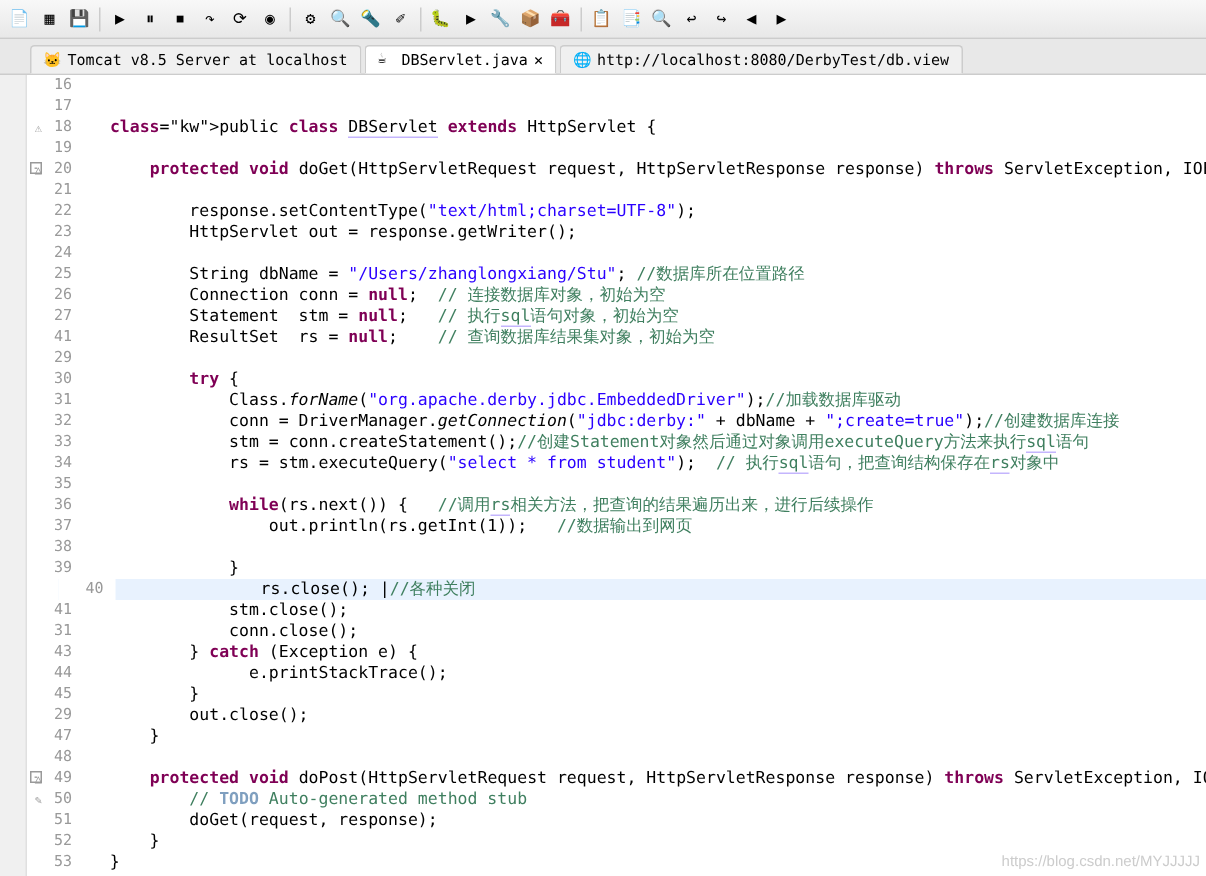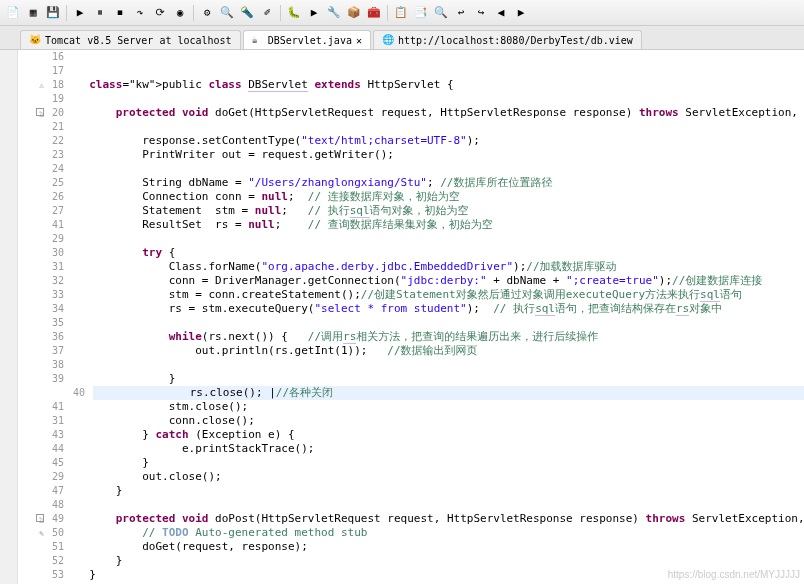--- a/index.html
+++ b/index.html
@@ -4,34 +4,34 @@
 <style>
 * { margin:0; padding:0; box-sizing:border-box; }
 body { font-family:Monaco,Menlo,monospace; font-size:11px; background:#f5f5f5; overflow:hidden; width:804px; height:584px; }
 .toolbar { height:26px; background:linear-gradient(#f8f8f8,#e8e8e8); border-bottom:1px solid #ccc; display:flex; align-items:center; padding:0 4px; gap:2px; }
 .toolbar .tb-icon { width:18px; height:18px; display:flex; align-items:center; justify-content:center; font-size:11px; cursor:pointer; }
 .toolbar .sep { width:1px; height:16px; background:#ccc; margin:0 2px; }
 .tabs { height:24px; background:#e8e8e8; border-bottom:1px solid #ccc; display:flex; align-items:flex-end; padding-left:20px; }
 .tab { padding:3px 8px; border:1px solid #ccc; border-bottom:none; background:#f0f0f0; display:flex; align-items:center; gap:4px; font-size:10px; margin-right:2px; border-radius:3px 3px 0 0; }
 .tab.active { background:#fff; }
 .tab-icon { width:12px; height:12px; display:inline-block; }
-.editor-area { display:flex; height:534px; background:#fff;gap:16px; }
+.editor-area { display:flex; height:534px; background:#fff; }
 .left-gutter { width:18px; background:#f0f0f0; border-right:1px solid #e0e0e0; }
 .code-container { flex:1; overflow:auto; background:#fff; position:relative; }
 .code-line { display:flex; height:14px; line-height:14px; white-space:pre; }
 .code-line.hl { background:#e8f2fe;margin-left:21px; }
 .ln-gutter { width:38px; text-align:right; padding-right:8px; color:#999; background:#fff; font-size:10px; flex-shrink:0; position:relative; }
 .ln-gutter .fold { position:absolute; left:2px; top:2px; width:8px; height:8px; border:1px solid #999; font-size:7px; line-height:7px; text-align:center; color:#666; }
 .ln-gutter .marker { position:absolute; left:0; top:1px; width:10px; height:10px; }
 .code { padding-left:4px; font-size:11px; }
 .kw { color:#7f0055; font-weight:bold; }
 .str { color:#2a00ff; }
 .cm { color:#3f7f5f; }
 .ty { color:#000; }
-.mth { }
+.mth { font-style:italic; }
 .todo { color:#7f9fbf; font-weight:bold; }
 .underline { border-bottom:1px solid #c4b5fd; }
 .watermark { position:absolute; bottom:4px; right:4px; color:#ccc; font-size:10px; font-family:Arial,sans-serif; }
 </style>
 </head>
 <body>
 
 <div class="toolbar">
     <span class="tb-icon">📄</span>
     <span class="tb-icon">▦</span>
@@ -82,21 +82,21 @@
   <div class="left-gutter"></div>
   <div class="code-container">
     <div class="code-lines">
         <div class="code-line"><div class="ln-gutter">16</div><div class="code"></div></div>
         <div class="code-line"><div class="ln-gutter">17</div><div class="code"></div></div>
         <div class="code-line"><div class="ln-gutter">18<span class="marker" style="font-size: 8px;">⚠</span></div><div class="code">  <span <span="" class="kw">class</span>="kw"&gt;public <span class="kw">class</span> <span class="ty underline">DBServlet</span> <span class="kw">extends</span> <span class="ty ">HttpServlet</span> {</div></div>
         <div class="code-line"><div class="ln-gutter">19</div><div class="code"></div></div>
         <div class="code-line"><div class="ln-gutter">20<span class="fold">-</span><span class="marker" style="font-size: 8px;">△</span></div><div class="code">      <span class="kw">protected</span> <span class="kw">void</span> doGet(HttpServletRequest request, HttpServletResponse response) <span class="kw">throws</span> ServletException, IOException {</div></div>
         <div class="code-line"><div class="ln-gutter">21</div><div class="code"></div></div>
         <div class="code-line"><div class="ln-gutter">22</div><div class="code">          response.setContentType(<span class="str">"text/html;charset=UTF-8"</span>);</div></div>
-        <div class="code-line"><div class="ln-gutter">23</div><div class="code">          PrintWriter out = request.getWriter();</div></div>
+        <div class="code-line"><div class="ln-gutter">23</div><div class="code">          HttpServlet out = response.getWriter();</div></div>
         <div class="code-line"><div class="ln-gutter">24</div><div class="code"></div></div>
         <div class="code-line"><div class="ln-gutter">25</div><div class="code">          String dbName = <span class="str">"/Users/zhanglongxiang/Stu"</span>; <span class="cm">//数据库所在位置路径</span></div></div>
         <div class="code-line"><div class="ln-gutter">26</div><div class="code">          Connection conn = <span class="kw">null</span>;  <span class="cm">// 连接数据库对象，初始为空</span></div></div>
         <div class="code-line"><div class="ln-gutter">27</div><div class="code">          Statement  stm = <span class="kw">null</span>;   <span class="cm">// 执行<span class="underline">sql</span>语句对象，初始为空</span></div></div>
         <div class="code-line"><div class="ln-gutter">41</div><div class="code">          ResultSet  rs = <span class="kw">null</span>;    <span class="cm">// 查询数据库结果集对象，初始为空</span></div></div>
         <div class="code-line"><div class="ln-gutter">29</div><div class="code"></div></div>
         <div class="code-line"><div class="ln-gutter">30</div><div class="code">          <span class="kw">try</span> {</div></div>
         <div class="code-line"><div class="ln-gutter">31</div><div class="code">              Class.<span class="mth">forName</span>(<span class="str">"org.apache.derby.jdbc.EmbeddedDriver"</span>);<span class="cm">//加载数据库驱动</span></div></div>
         <div class="code-line"><div class="ln-gutter">32</div><div class="code">              conn = DriverManager.<span class="mth">getConnection</span>(<span class="str">"jdbc:derby:"</span> + dbName + <span class="str">";create=true"</span>);<span class="cm">//创建数据库连接</span></div></div>
         <div class="code-line"><div class="ln-gutter">33</div><div class="code">              stm = conn.createStatement();<span class="cm">//创建Statement对象然后通过对象调用executeQuery方法来执行<span class="underline">sql</span>语句</span></div></div>

